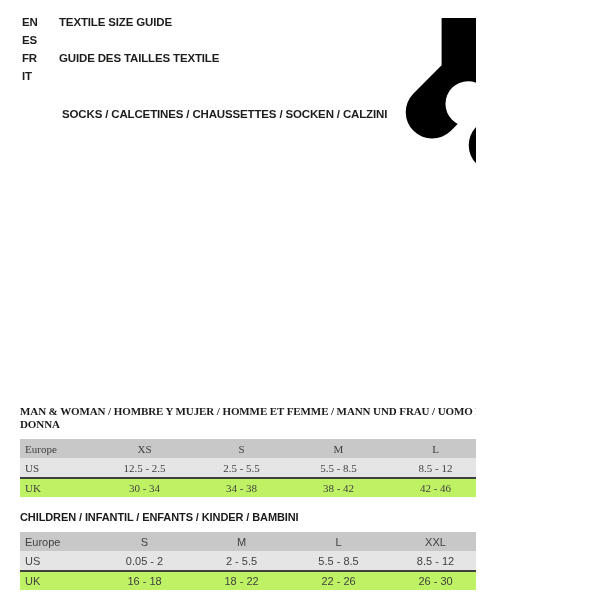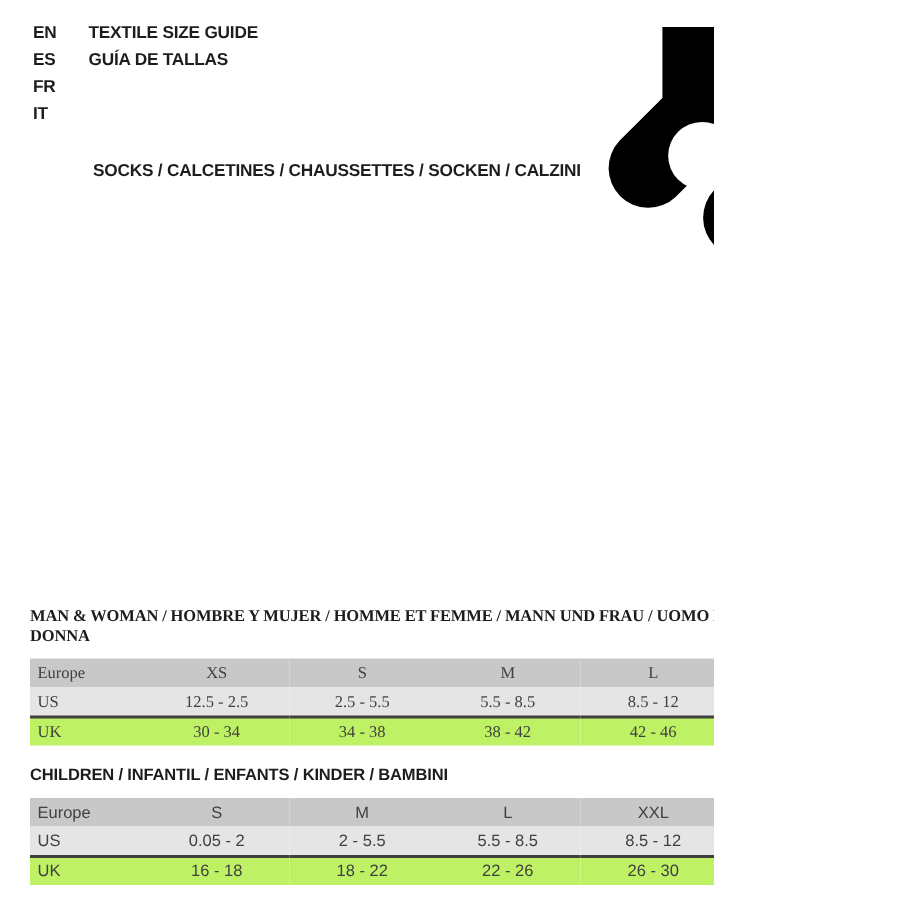--- a/index.html
+++ b/index.html
@@ -32,24 +32,24 @@
 
 <div class="canvas">
 
   <div class="langs">
     <div class="lang-row">
       <span class="lang-code">EN</span>
       <span class="lang-label">TEXTILE SIZE GUIDE</span>
     </div>
     <div class="lang-row">
       <span class="lang-code">ES</span>
-      <span class="lang-label">GUÍA DE TALLAS</span>
     </div>
     <div class="lang-row">
       <span class="lang-code">FR</span>
+      <span class="lang-label">GUIDE DES TAILLES TEXTILE</span>
     </div>
     <div class="lang-row">
       <span class="lang-code">IT</span>
     </div>
   </div>
 
   <div class="category">SOCKS / CALCETINES / CHAUSSETTES / SOCKEN / CALZINI</div>
 
   <svg class="socks-svg" width="185" height="170" viewBox="0 0 185 170" aria-hidden="true">
     <defs>

